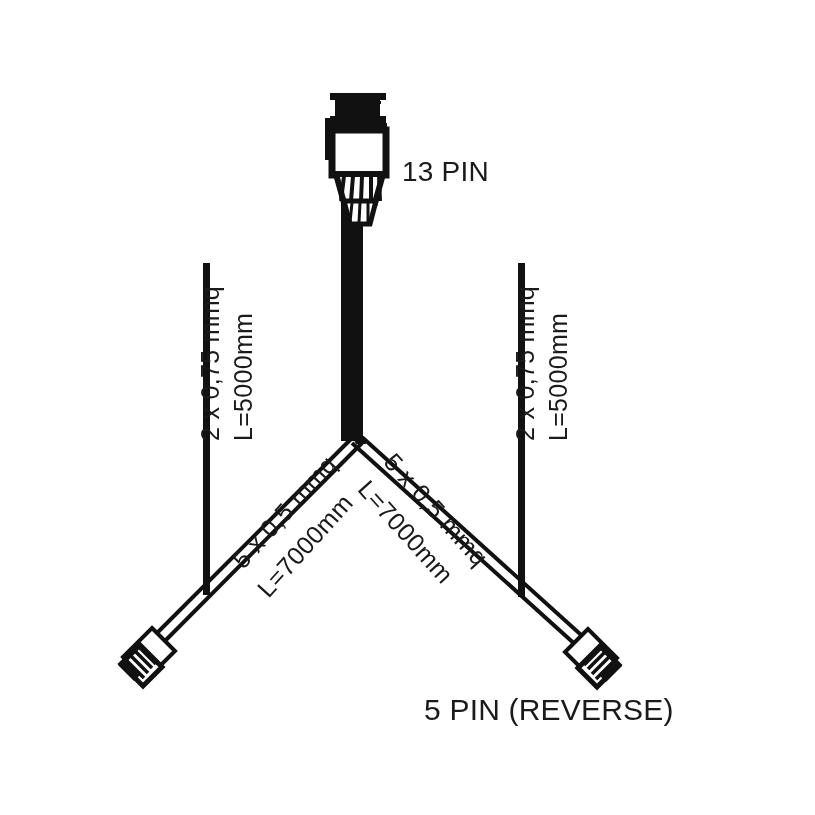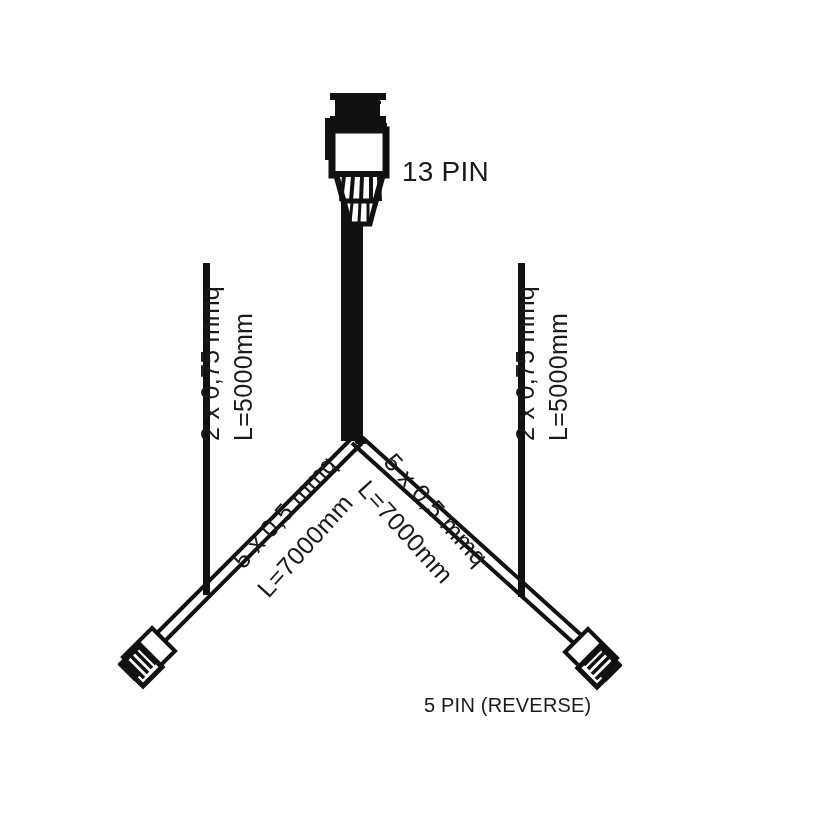--- a/index.html
+++ b/index.html
@@ -47,21 +47,21 @@
   
   #label-5pin-fog {
     left: 86px;
     top: 695px;
     font-size: 26px;
     letter-spacing: 0.2px;
   }
   #label-5pin-reverse {
     left: 424px;
     top: 695px;
-    font-size: 20px;
+    font-size: 30px;
     letter-spacing: 0.2px;
   }
   
   .vert-label {
     position: absolute;
     transform-origin: 0 0;
     transform: rotate(-90deg);
     font-size: 25px;
     letter-spacing: 0.3px;
   }

